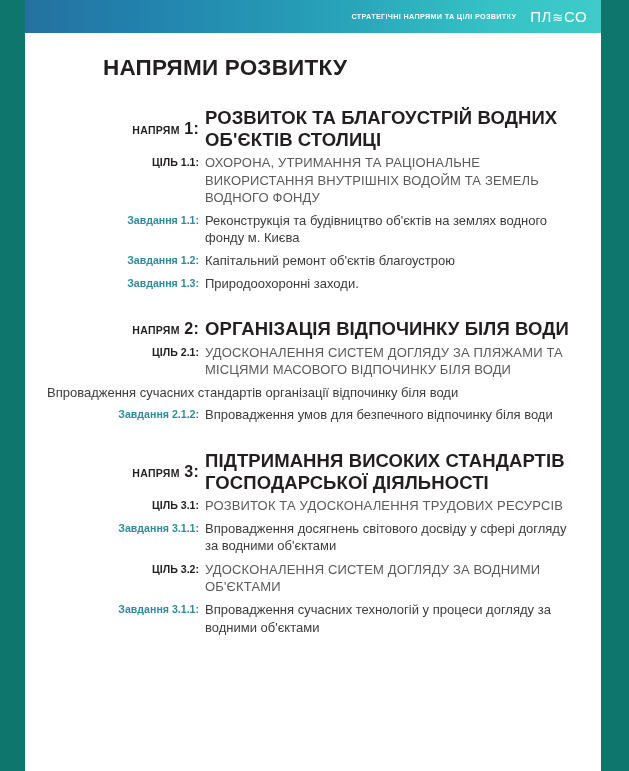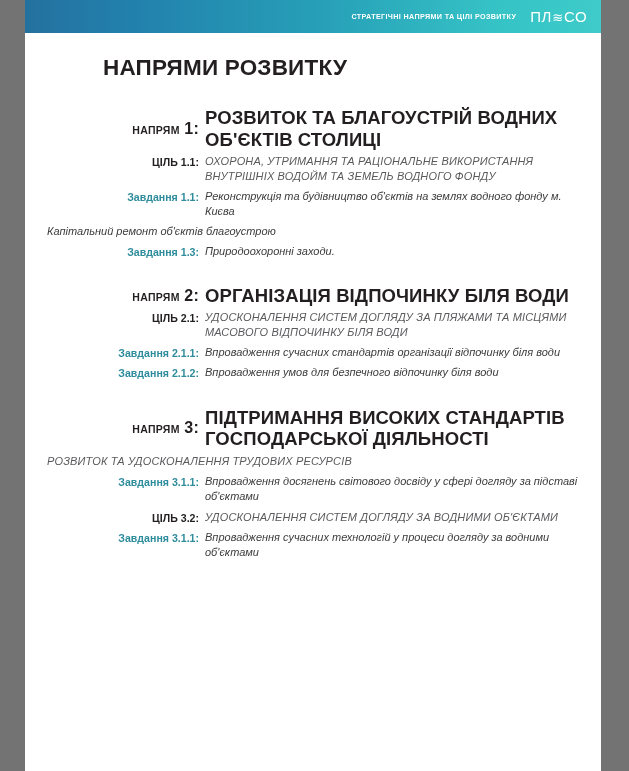--- a/index.html
+++ b/index.html
@@ -12,21 +12,21 @@
     height: 771px;
     background: #4a4d53;
     font-family: "Liberation Sans", "DejaVu Sans", sans-serif;
     overflow: hidden;
   }
 
   .viewer {
     position: relative;
     width: 629px;
     height: 771px;
-    background: #737373;
+    background: #0f766e;
   }
 
   .page {
     position: absolute;
     left: 25px;
     top: 0;
     width: 576px;
     height: 771px;
     background: #ffffff;
     overflow: hidden;
@@ -147,23 +147,22 @@
     padding-right: 6px;
     box-sizing: border-box;
     font-size: 10.6px;
     font-weight: bold;
     white-space: nowrap;
     line-height: 1.35;
     padding-top: 1px;
   }
   .entry-text {
     flex: 1;
-    font-size: 11px;
+    font-size: 13px;
     line-height: 1.35;
-    font-style: italic;
   }
 
   .entry-row.goal .entry-label {
     color: #231f20;
   }
   .entry-row.goal .entry-text {
     color: #5a5a5d;
     text-transform: uppercase;
     letter-spacing: 0.15px;
   }
@@ -211,56 +210,57 @@
             </div>
             <div class="entry-row goal">
               <div class="entry-label">ЦІЛЬ 1.1:</div>
               <div class="entry-text">ОХОРОНА, УТРИМАННЯ ТА РАЦІОНАЛЬНЕ ВИКОРИСТАННЯ ВНУТРІШНІХ ВОДОЙМ ТА ЗЕМЕЛЬ ВОДНОГО ФОНДУ</div>
             </div>
             <div class="entry-row task">
               <div class="entry-label">Завдання 1.1:</div>
               <div class="entry-text">Реконструкція та будівництво об'єктів на землях водного фонду м. Києва</div>
             </div>
             <div class="entry-row task">
+              <div class="entry-label">Завдання 1.2:</div>
               <div class="entry-text">Капітальний ремонт об'єктів благоустрою</div>
             </div>
             <div class="entry-row task">
               <div class="entry-label">Завдання 1.3:</div>
               <div class="entry-text">Природоохоронні заходи.</div>
             </div>
           </div>
           <div class="direction-block">
             <div class="direction-head">
               <div class="direction-label"><span class="word">НАПРЯМ</span><span class="num"> 2:</span></div>
               <div class="direction-title">ОРГАНІЗАЦІЯ ВІДПОЧИНКУ БІЛЯ ВОДИ</div>
             </div>
             <div class="entry-row goal">
               <div class="entry-label">ЦІЛЬ 2.1:</div>
               <div class="entry-text">УДОСКОНАЛЕННЯ СИСТЕМ ДОГЛЯДУ ЗА ПЛЯЖАМИ ТА МІСЦЯМИ МАСОВОГО ВІДПОЧИНКУ БІЛЯ ВОДИ</div>
             </div>
             <div class="entry-row task">
-              <div class="entry-label">Завдання 2.1.1:</div>
               <div class="entry-text">Впровадження сучасних стандартів організації відпочинку біля води</div>
             </div>
             <div class="entry-row task">
               <div class="entry-label">Завдання 2.1.2:</div>
               <div class="entry-text">Впровадження умов для безпечного відпочинку біля води</div>
             </div>
           </div>
           <div class="direction-block">
             <div class="direction-head">
               <div class="direction-label"><span class="word">НАПРЯМ</span><span class="num"> 3:</span></div>
               <div class="direction-title">ПІДТРИМАННЯ ВИСОКИХ СТАНДАРТІВ ГОСПОДАРСЬКОЇ ДІЯЛЬНОСТІ</div>
             </div>
             <div class="entry-row goal">
+              <div class="entry-label">ЦІЛЬ 3.1:</div>
               <div class="entry-text">РОЗВИТОК ТА УДОСКОНАЛЕННЯ ТРУДОВИХ РЕСУРСІВ</div>
             </div>
             <div class="entry-row task">
               <div class="entry-label">Завдання 3.1.1:</div>
-              <div class="entry-text">Впровадження досягнень світового досвіду у сфері догляду за підставі об'єктами</div>
+              <div class="entry-text">Впровадження досягнень світового досвіду у сфері догляду за водними об'єктами</div>
             </div>
             <div class="entry-row goal">
               <div class="entry-label">ЦІЛЬ 3.2:</div>
               <div class="entry-text">УДОСКОНАЛЕННЯ СИСТЕМ ДОГЛЯДУ ЗА ВОДНИМИ ОБ'ЄКТАМИ</div>
             </div>
             <div class="entry-row task">
               <div class="entry-label">Завдання 3.1.1:</div>
               <div class="entry-text">Впровадження сучасних технологій у процеси догляду за водними об'єктами</div>
             </div>
           </div>

